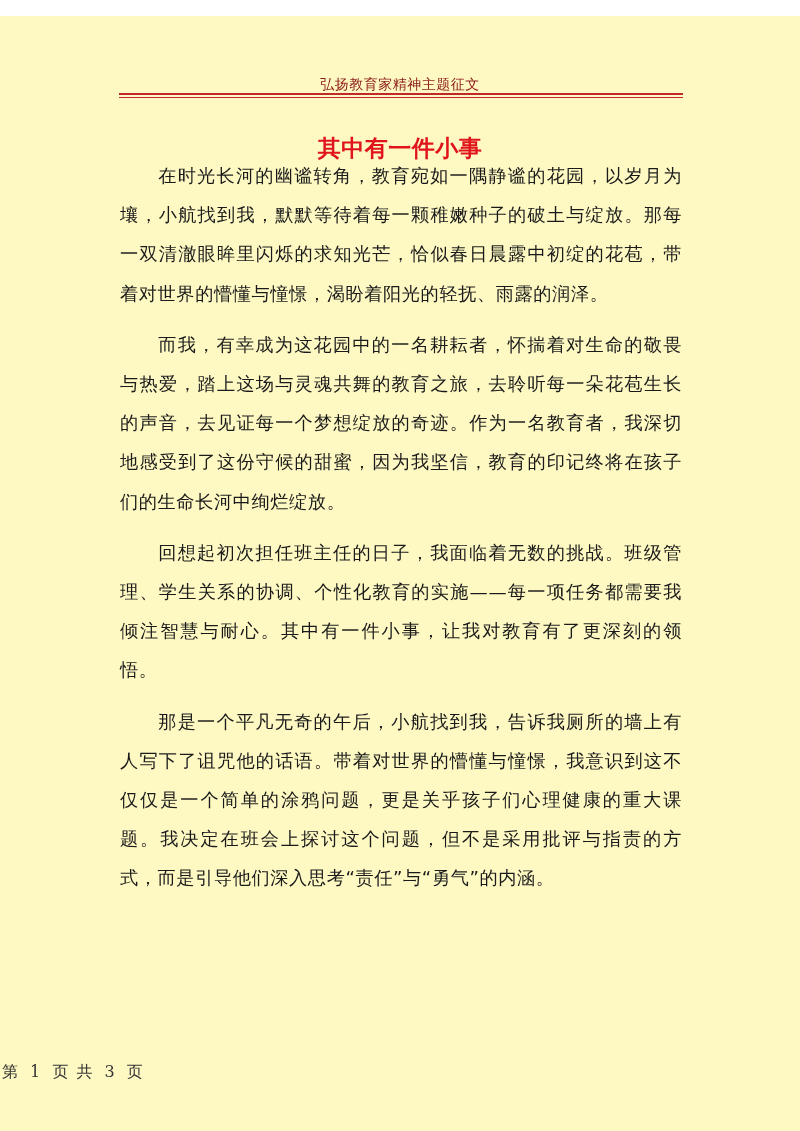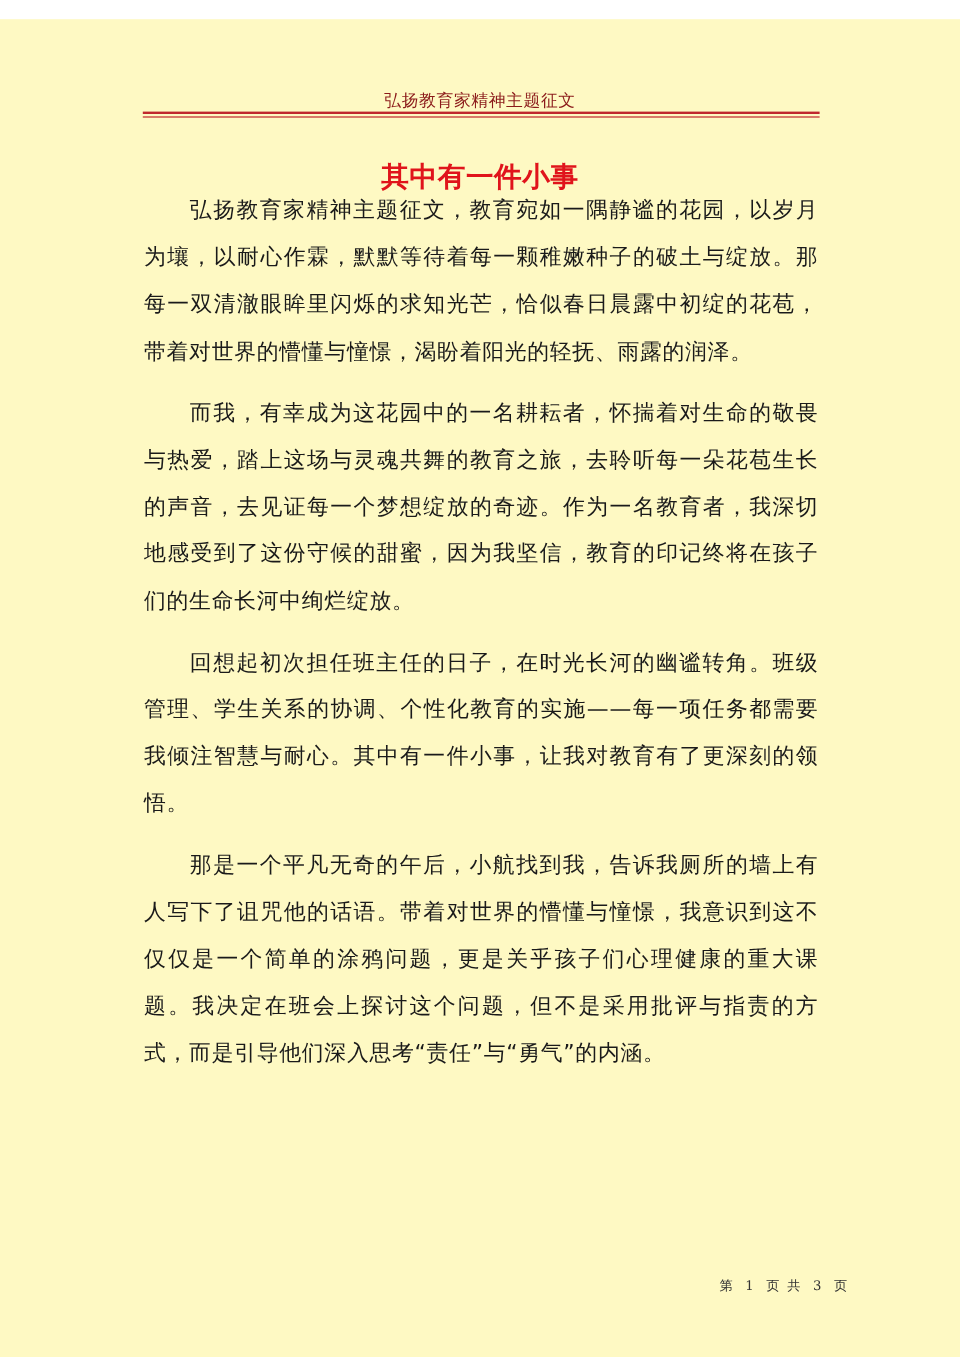--- a/index.html
+++ b/index.html
@@ -70,43 +70,43 @@
       margin: 0 0 12px 0;
       text-indent: 2.1em;
       text-align: justify;
       letter-spacing: 0.6px;
     }
     .footer {
       position: absolute;
       top: 1049px;
       left: 0;
       width: 708px;
-      text-align: right;
+      text-align: left;
       font-family: "DejaVu Serif", "Liberation Serif", serif;
-      font-size: 11px;
+      font-size: 16px;
       line-height: 14px;
       color: #333333;
       word-spacing: 3px;
     }
     .footer span { margin: 0 2px; }
   </style>
 </head>
 <body>
 
 <div class="page">
 
   <div class="header-text">弘扬教育家精神主题征文</div>
   <div class="header-rule"></div>
 
   <h1 class="title">其中有一件小事</h1>
 
   <div class="body">
-    <p>弘扬教育家精神主题征文，教育宛如一隅静谧的花园，以岁月为壤，以耐心作霖，默默等待着每一颗稚嫩种子的破土与绽放。那每一双清澈眼眸里闪烁的求知光芒，恰似春日晨露中初绽的花苞，带着对世界的懵懂与憧憬，渴盼着阳光的轻抚、雨露的润泽。</p>
+    <p>在时光长河的幽谧转角，教育宛如一隅静谧的花园，以岁月为壤，小航找到我，默默等待着每一颗稚嫩种子的破土与绽放。那每一双清澈眼眸里闪烁的求知光芒，恰似春日晨露中初绽的花苞，带着对世界的懵懂与憧憬，渴盼着阳光的轻抚、雨露的润泽。</p>
     <p>而我，有幸成为这花园中的一名耕耘者，怀揣着对生命的敬畏与热爱，踏上这场与灵魂共舞的教育之旅，去聆听每一朵花苞生长的声音，去见证每一个梦想绽放的奇迹。作为一名教育者，我深切地感受到了这份守候的甜蜜，因为我坚信，教育的印记终将在孩子们的生命长河中绚烂绽放。</p>
-    <p>回想起初次担任班主任的日子，在时光长河的幽谧转角。班级管理、学生关系的协调、个性化教育的实施——每一项任务都需要我倾注智慧与耐心。其中有一件小事，让我对教育有了更深刻的领悟。</p>
+    <p>回想起初次担任班主任的日子，我面临着无数的挑战。班级管理、学生关系的协调、个性化教育的实施——每一项任务都需要我倾注智慧与耐心。其中有一件小事，让我对教育有了更深刻的领悟。</p>
     <p>那是一个平凡无奇的午后，小航找到我，告诉我厕所的墙上有人写下了诅咒他的话语。带着对世界的懵懂与憧憬，我意识到这不仅仅是一个简单的涂鸦问题，更是关乎孩子们心理健康的重大课题。我决定在班会上探讨这个问题，但不是采用批评与指责的方式，而是引导他们深入思考“责任”与“勇气”的内涵。</p>
   </div>
 
   <div class="footer">
     <span>第</span>
     <span>1</span>
     <span>页 共</span>
     <span>3</span>
     <span>页</span>
   </div>

